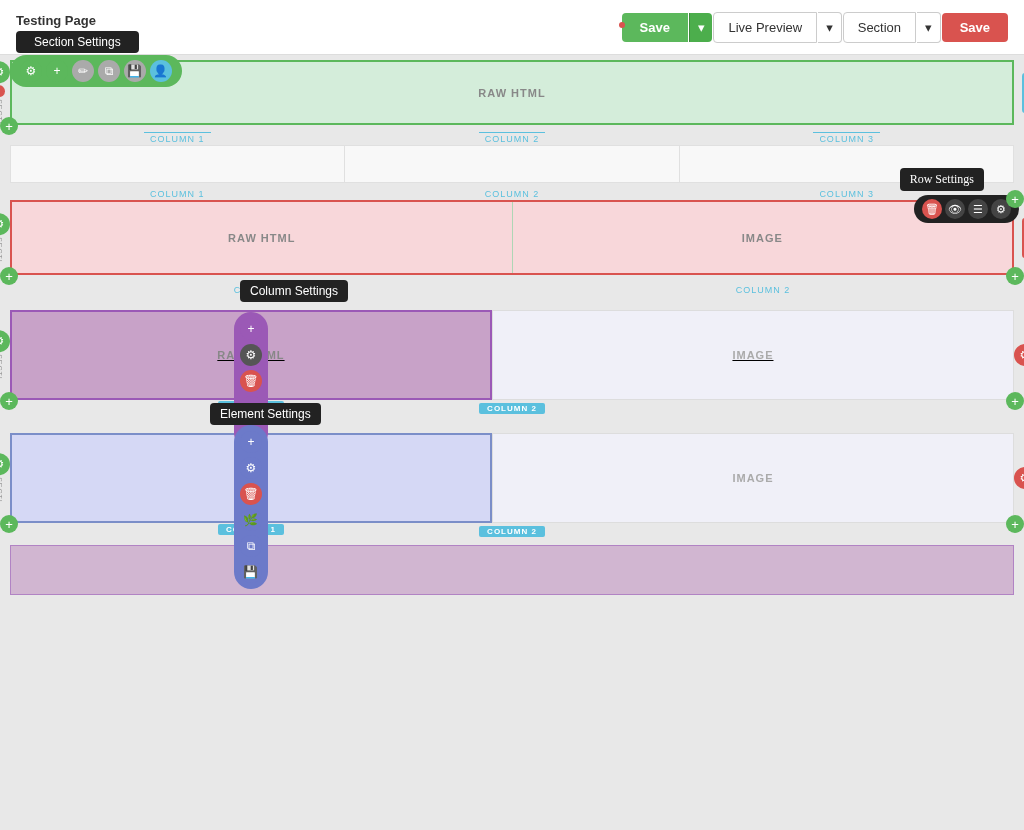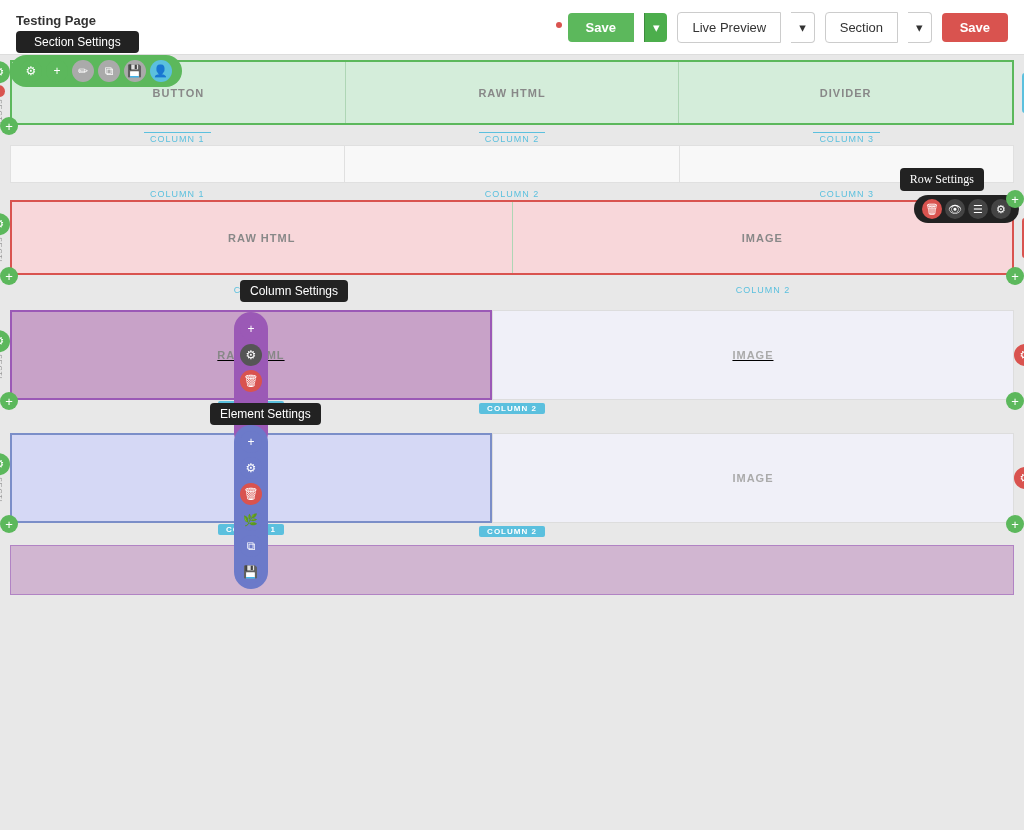--- a/index.html
+++ b/index.html
@@ -42,21 +42,21 @@
       border-radius: 4px;
       white-space: nowrap;
       position: absolute;
       top: 18px;
       left: 0;
       z-index: 100;
     }
     .header-right {
       display: flex;
       align-items: center;
-      gap: 10px;
+      gap: 1px;
     }
     .btn-save {
       background: #5cb85c;
       color: #fff;
       border: none;
       border-radius: 4px 0 0 4px;
       padding: 7px 18px;
       font-size: 13px;
       font-weight: bold;
       cursor: pointer;
@@ -474,27 +474,21 @@
 
   <div class="section1">
 
     <div style="position:absolute;left:-22px;top:50%;transform:translateY(-50%);display:flex;flex-direction:column;align-items:center;gap:2px;">
       <div class="gear-circle">⚙</div>
       <div class="gear-circle red" style="width:12px;height:12px;font-size:8px;"></div>
       <span style="writing-mode:vertical-rl;font-size:7px;color:#999;letter-spacing:1px;">SECTI</span>
     </div>
     <div class="section1-inner">
       <div class="col-cell">
-        <span>BUTTON</span>
-      </div>
-      <div class="col-cell">
         <span>RAW HTML</span>
-      </div>
-      <div class="col-cell">
-        <span>DIVIDER</span>
       </div>
     </div>
 
     <button class="float-plus" style="bottom:-10px;left:-10px;">+</button>
 
     <div style="position:absolute;bottom:-20px;left:0;right:0;display:flex;justify-content:space-around;">
       <span style="font-size:9px;color:#5bc0de;text-transform:uppercase;letter-spacing:1px;border-top:1px solid #5bc0de;padding:1px 6px;">COLUMN 1</span>
       <span style="font-size:9px;color:#5bc0de;text-transform:uppercase;letter-spacing:1px;border-top:1px solid #5bc0de;padding:1px 6px;">COLUMN 2</span>
       <span style="font-size:9px;color:#5bc0de;text-transform:uppercase;letter-spacing:1px;border-top:1px solid #5bc0de;padding:1px 6px;">COLUMN 3</span>
     </div>

